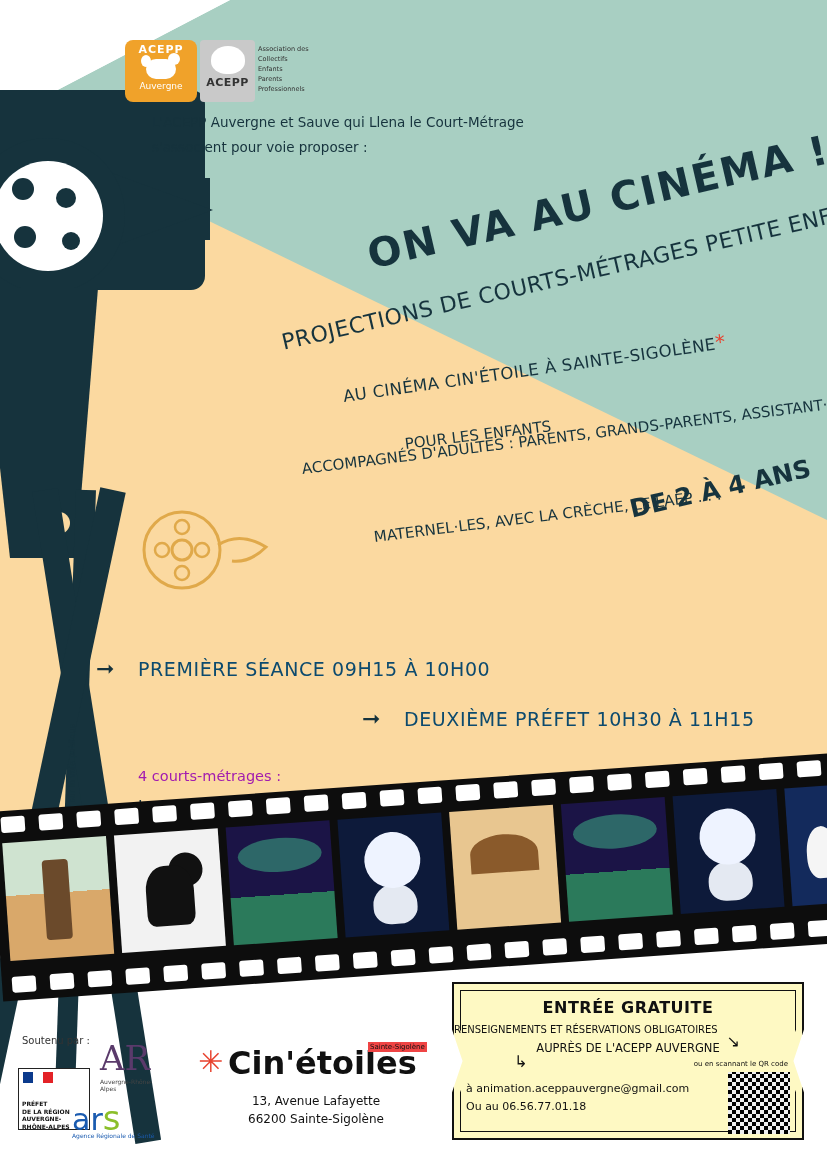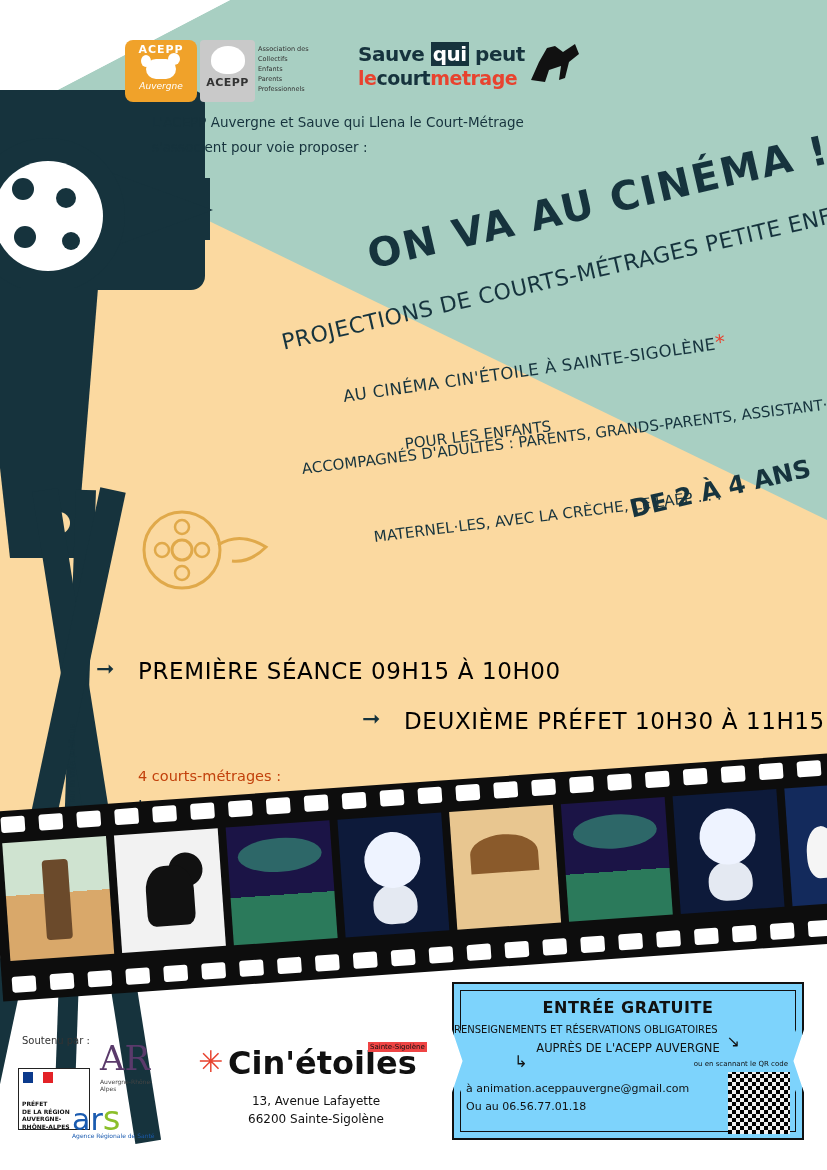--- a/index.html
+++ b/index.html
@@ -74,21 +74,21 @@
   .logos { position:absolute; left:0; top:18px; width:827px; height:80px; }
   .logo-acepp-auvergne {
     position:absolute; left:125px; top:22px; width:72px; height:62px;
     background:#f0a22a; border-radius:8px; color:#fff; text-align:center;
     font-family:"DejaVu Sans", sans-serif;
   }
   .logo-acepp-auvergne .t1 { font-size:11px; font-weight:bold; letter-spacing:1px; margin-top:3px; }
   .logo-acepp-auvergne .dog { width:30px; height:20px; background:#fff; border-radius:10px; margin:3px auto 2px; position:relative;}
   .logo-acepp-auvergne .dog:before{content:"";position:absolute;left:-5px;top:-4px;width:10px;height:12px;background:#fff;border-radius:50%;}
   .logo-acepp-auvergne .dog:after{content:"";position:absolute;right:-4px;top:-6px;width:12px;height:12px;background:#fff;border-radius:50%;}
-  .logo-acepp-auvergne .t2 { font-size:9px; font-style:italic; }
+  .logo-acepp-auvergne .t2 { font-size:9px; }
   .logo-acepp-nat {
     position:absolute; left:200px; top:22px; width:55px; height:62px;
     background:#c9c9c9; border-radius:4px; color:#333; text-align:center;
   }
   .logo-acepp-nat .blob { width:34px;height:28px;background:#fff;border-radius:50% 50% 45% 45%;margin:6px auto 2px; }
   .logo-acepp-nat .t { font-size:11px; font-weight:bold; letter-spacing:.5px; }
   .logo-acepp-words { position:absolute; left:258px; top:26px; font-size:6.5px; color:#333; line-height:1.55; }
   .logo-sqp { position:absolute; left:358px; top:24px; width:215px; height:58px; }
   .sqp-line1 { font-family:"DejaVu Sans", sans-serif; font-weight:bold; font-size:20px; color:#16333d; letter-spacing:-.5px; }
   .sqp-line1 em { font-style:normal; background:#16333d; color:#fff; padding:0 2px; }
@@ -118,27 +118,27 @@
   .aud1 { left:405px; top:435px; font-size:15px; transform:rotate(-7deg); transform-origin:left center;}
   .aud2 { left:302px; top:460px; font-size:15px; transform:rotate(-7deg); transform-origin:left center;}
   .aud4 { left:374px; top:528px; font-size:15px; transform:rotate(-7deg); transform-origin:left center;}
   .age {
     left:630px; top:495px; font-size:25px; font-weight:bold;
     transform: rotate(-13deg); transform-origin:left center;
   }
 
   
   .date-line { position:absolute; left:192px; top:603px; font-size:26px; font-weight:bold; color:#16333d; letter-spacing:1px; }
-  .sess { position:absolute; color:#000000; font-size:23px; letter-spacing:.6px; }
+  .sess { position:absolute; color:#0c4a6e; font-size:19px; letter-spacing:.6px; }
   .sess1 { left:138px; top:658px; }
   .sess2 { left:404px; top:708px; }
   .arrow { position:absolute; color:#16333d; font-size:22px; font-weight:bold; }
   .arr1 { left:96px; top:656px; }
   .arr2 { left:362px; top:706px; }
-  .films-lbl { position:absolute; left:138px; top:768px; font-size:14.5px; color:#c2410c; }
+  .films-lbl { position:absolute; left:138px; top:768px; font-size:14.5px; color:#a21caf; }
   .films-list { position:absolute; left:138px; top:798px; font-size:15.5px; color:#16333d; }
 
   
   .vert-credit {
     position:absolute; left:-28px; top:800px; width:200px;
     transform: rotate(-90deg); transform-origin:center center;
     font-size:8px; color:#16333d; text-align:center;
   }
 
   
@@ -184,21 +184,21 @@
   .logo-ars .cap { font-size:6px; color:#1a5bb0; display:block; margin-top:-6px;}
 
   .cinetoiles { position:absolute; left:198px; top:1040px; width:230px; }
   .cine-star { color:#e8432f; font-size:30px; position:absolute; left:0; top:4px; }
   .cine-name { position:absolute; left:30px; top:4px; font-size:32px; font-weight:bold; color:#111; font-family:"DejaVu Sans", sans-serif;}
   .cine-tag { position:absolute; left:170px; top:2px; font-size:7px; color:#111; background:#ef4444; padding:1px 2px;}
   .cine-addr { position:absolute; left:18px; top:52px; font-size:12px; color:#111; text-align:center; width:200px; line-height:1.5;}
 
   .ticket {
     position:absolute; left:452px; top:982px; width:352px; height:158px;
-    border:2px solid #111; background:#7dd3fc;
+    border:2px solid #111; background:#fef9c3;
     clip-path: polygon(0 0, 100% 0, 100% 30%, 97% 50%, 100% 70%, 100% 100%, 0 100%, 0 70%, 3% 50%, 0 30%);
   }
   .ticket-inner { position:absolute; inset:6px; border:1.5px solid #111;
     clip-path: polygon(0 0, 100% 0, 100% 28%, 96% 50%, 100% 72%, 100% 100%, 0 100%, 0 72%, 4% 50%, 0 28%); }
   .tk-title { position:absolute; left:0; top:14px; width:100%; text-align:center; font-size:16px; font-weight:bold; color:#111; letter-spacing:.5px;}
   .tk-l1 { position:absolute; left:0; top:40px; width:100%; text-align:left; font-size:10px; color:#111;}
   .tk-l2 { position:absolute; left:0; top:57px; width:100%; text-align:center; font-size:11.5px; color:#111;}
   .tk-qr-note { position:absolute; right:14px; top:76px; font-size:7px; color:#111;}
   .tk-mail { position:absolute; left:12px; top:98px; font-size:11px; color:#111;}
   .tk-tel { position:absolute; left:12px; top:116px; font-size:11px; color:#111;}
@@ -257,33 +257,20 @@
     <div class="logo-acepp-nat">
       <div class="blob"></div>
       <div class="t">ACEPP</div>
     </div>
     <div class="logo-acepp-words" style="white-space:pre-line">Association des
 Collectifs
 Enfants
 Parents
 Professionnels</div>
 
-    <div class="logo-sqp">
-      <div class="sqp-line1">
-        <span>Sauve</span>
-        <em>qui</em>
-        <span>peut</span>
-      </div>
-      <div class="sqp-line2">
-        <em>le</em><span>court</span><em>metrage</em>
-      </div>
-      <svg class="sqp-horse" viewBox="0 0 58 46">
-        <path d="M6 40 L14 22 L22 8 L30 6 L38 12 L50 4 L54 14 L44 22 L40 38 L34 40 L36 26 L24 30 L20 42 Z" fill="#111"></path>
-      </svg>
-    </div>
   </div>
 
   <div class="intro">
     <div>L'ACEPP Auvergne et Sauve qui Llena le Court-Métrage</div>
     <div>s'associent pour voie proposer :</div>
   </div>
 
   <div class="tilt title-main">ON VA AU CINÉMA !</div>
   <div class="tilt title-sub">PROJECTIONS DE COURTS-MÉTRAGES PETITE ENFANCE</div>
   <div class="tilt title-cine">

